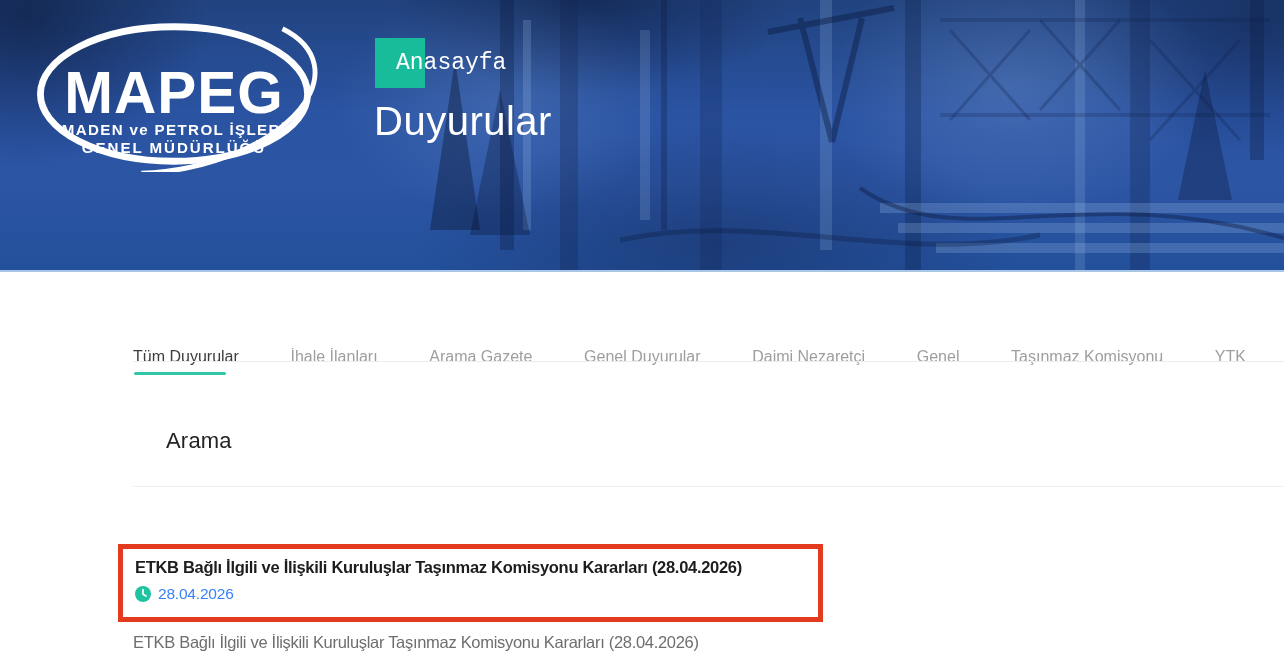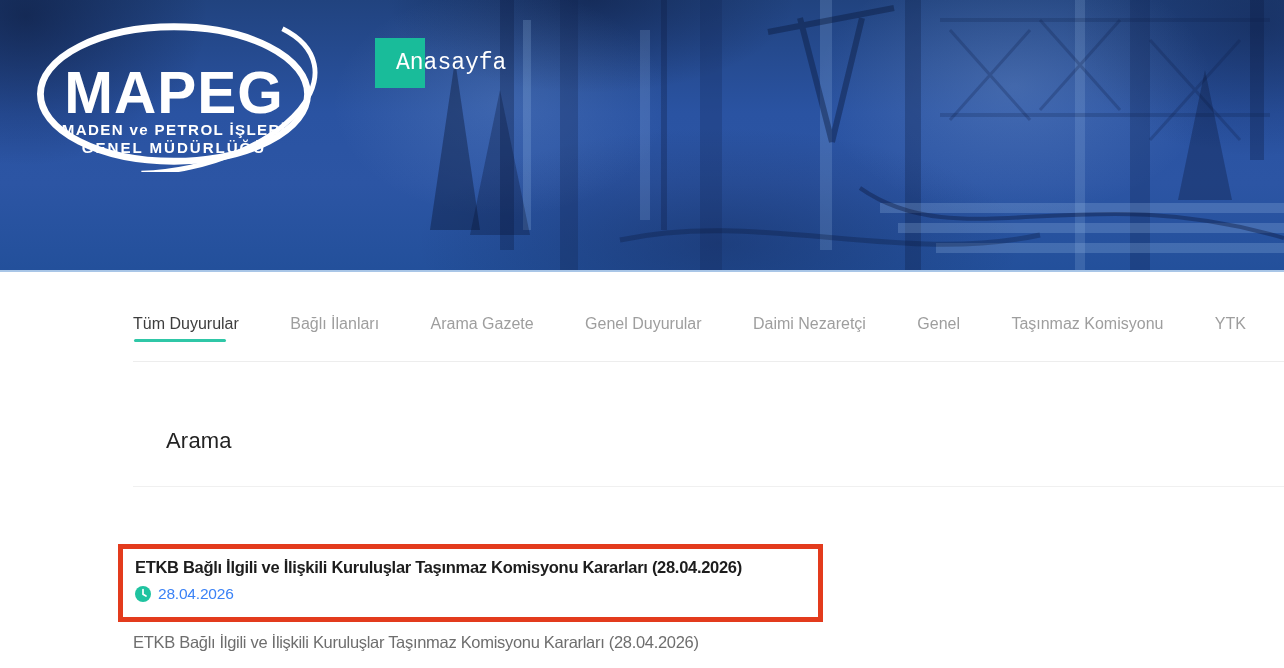--- a/index.html
+++ b/index.html
@@ -43,21 +43,21 @@
     position:absolute;left:374px;top:99px;margin:0;
     font-size:40px;font-weight:400;color:#ffffff;letter-spacing:0.5px;
   }
 
   
   .tabs{
     position:absolute;left:133px;top:314px;width:1113px;
     display:flex;justify-content:space-between;align-items:flex-start;
     font-size:16px;
   }
-  .tab{color:#9e9e9e;text-decoration:none;white-space:nowrap;cursor:pointer;position:relative;line-height:20px;}
+  .tab{color:#9e9e9e;text-decoration:none;white-space:nowrap;cursor:pointer;position:relative;line-height:20px;margin-top:33px;}
   .tab.active{color:#3d3d3d;}
   .tab.active::after{
     content:"";position:absolute;left:1px;right:13px;bottom:-8px;height:3px;
     background:#2fc7a7;border-radius:2px;
   }
   .rule{position:absolute;left:133px;right:0;border-top:1px solid #ededed;}
   .rule-tabs{top:361px;}
   .rule-search{top:486px;border-top-color:#f0f0f0;}
 
   
@@ -127,25 +127,26 @@
       <text class="brand" x="150" y="100" text-anchor="middle">MAPEG</text>
       <text class="sub1" x="150" y="122" text-anchor="middle">MADEN ve PETROL İŞLERİ</text>
       <text class="sub2" x="150" y="141" text-anchor="middle">GENEL MÜDÜRLÜĞÜ</text>
     </svg>
 
     <div class="crumb-wrap">
       <span class="crumb-box"></span>
       <a class="crumb-label" href="#">Anasayfa</a>
     </div>
 
+    <h1 class="hero-title">Duyurular</h1>
   </header>
 
   <nav class="tabs">
     <a class="tab active" href="#">Tüm Duyurular</a>
-    <a class="tab" href="#">Bağlı İlanları</a>
+    <a class="tab" href="#">İhale İlanları</a>
     <a class="tab" href="#">Arama Gazete</a>
     <a class="tab" href="#">Genel Duyurular</a>
     <a class="tab" href="#">Daimi Nezaretçi</a>
     <a class="tab" href="#">Genel</a>
     <a class="tab" href="#">Taşınmaz Komisyonu</a>
     <a class="tab" href="#">YTK</a>
   </nav>
   <div class="rule rule-tabs"></div>
 
   <h2 class="arama">Arama</h2>

